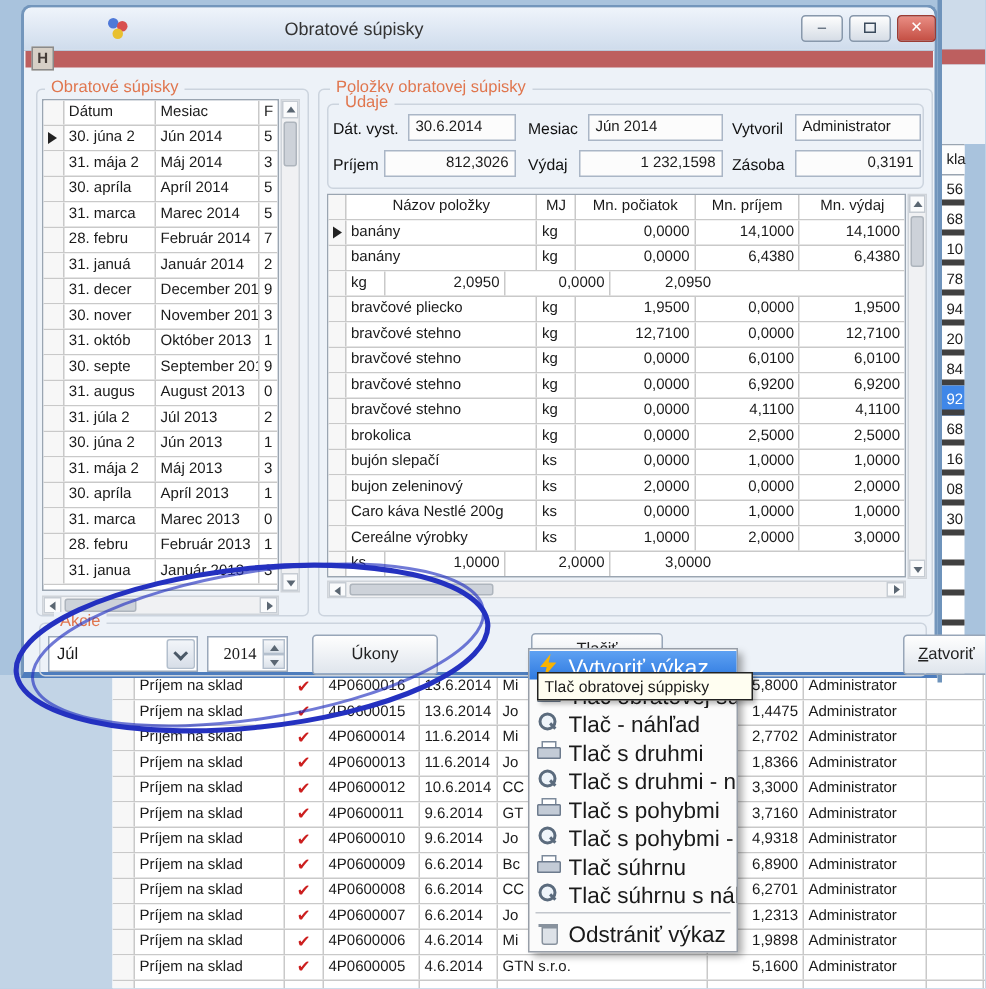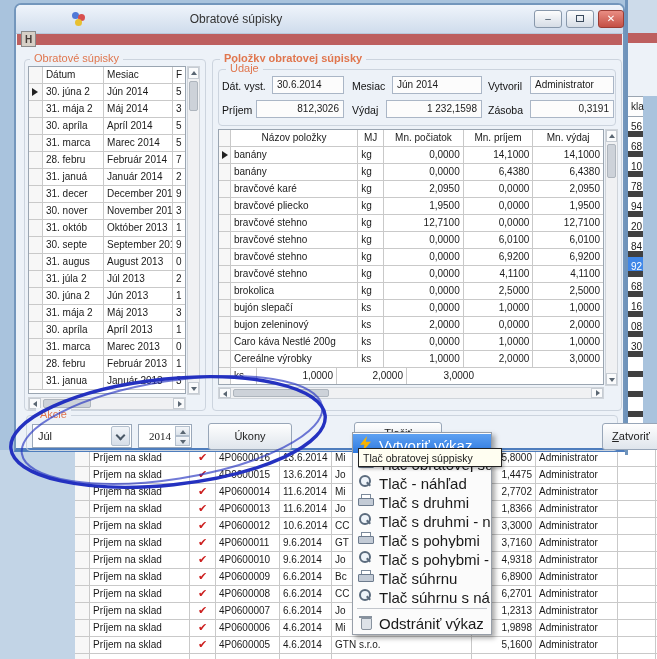--- a/index.html
+++ b/index.html
@@ -24,21 +24,21 @@
   .bt-extra { width:38px; }
 
   
   #right-strip { position:absolute; left:625px; top:0; width:32px; height:659px; }
   #rs-border { position:absolute; left:0; top:0; width:3px; height:455px; background:#6e93bb; }
   #rs-top { position:absolute; left:3px; top:0; width:29px; height:33px; background:#cddbea; }
   #rs-redbar { position:absolute; left:3px; top:33px; width:29px; height:10px; background:#bd5f5f; }
   #rs-mid { position:absolute; left:3px; top:43px; width:29px; height:53px; background:#edf2f8; }
   #rs-table { position:absolute; left:3px; top:96px; width:15px; height:359px; background:#fff; border-top:1px solid #9aa5b1; }
   .rs-head { height:20px; border-bottom:1px solid #9aa5b1; padding:4px 0 0 3px; background:#fdfdfd; }
-  .rs-row { height:20px; border-bottom:6px solid #404040; padding:4px 0 0 3px; }
+  .rs-row { height:20px; border-bottom:4px solid #404040; padding:4px 0 0 3px; }
   .rs-row.sel { background:#3f87e8; color:#fff; }
 
   
   #dialog { position:absolute; left:14px; top:3px; width:611px; height:449px; background:#edf2f8;
             border:2px solid #7396bc; border-bottom:4px solid #4e7dbd; border-radius:7px 7px 0 0; z-index:10; }
   #titlebar { position:absolute; left:0; top:0; right:0; height:29px; border-radius:5px 5px 0 0;
               background:linear-gradient(#eff4fb,#cfdcec); border-bottom:1px solid #b9c8da; }
   #app-icon { position:absolute; left:56px; top:7px; width:14px; height:14px; }
   #app-icon i { position:absolute; width:7px; height:7px; border-radius:50%; }
   #app-icon .c1 { left:0; top:0; background:#4f79d8; }
@@ -55,21 +55,21 @@
   #dlg-redbar { position:absolute; left:1px; top:29px; right:1px; height:11px; background:#bd5f5f; }
   #h-button { position:absolute; left:5px; top:26px; width:15px; height:16px; background:#d6cfc6;
               border:1px solid #8a8a8a; text-align:center; font-weight:bold; color:#443c38; padding-top:2px; z-index:3; }
 
   
   .groupbox { position:absolute; border:1px solid #ccd4de; border-radius:4px; }
   .gb-label { position:absolute; font-size:11px; color:#e0764e; background:#edf2f8; padding:0 4px; z-index:2; white-space:nowrap; }
   #gb-left { left:8px; top:54px; width:182px; height:352px; }
   #gb-left-label { left:14px; top:47px; }
   #gb-right { left:196px; top:54px; width:410px; height:352px; }
-  #gb-right-label { left:204px; top:47px;font-weight:bold; }
+  #gb-right-label { left:204px; top:47px; }
   #gb-udaje { left:202px; top:64px; width:398px; height:57px; }
   #gb-udaje-label { left:210px; top:57px; }
   #gb-akcie { left:10px; top:410px; width:592px; height:36px; }
   #gb-akcie-label { left:20px; top:403px; }
 
   
   .grid { position:absolute; background:#fff; border:1px solid #9aa5b1; overflow:hidden; }
   .g-row { display:flex; height:17px; border-bottom:1px solid #c9c9c9; background:#fff;align-items:center; }
   .g-head { font-size:10px; }
   .g-cell { border-right:1px solid #c9c9c9; padding:2px 3px 0 3px; white-space:nowrap; overflow:hidden; height:100%; }
@@ -591,21 +591,20 @@
             <div class="g-cell ig-sel marker-cell"></div>
             <div class="g-cell ig-name">banány</div>
             <div class="g-cell ig-mj">kg</div>
             <div class="g-cell ig-v1 num">0,0000</div>
             <div class="g-cell ig-v2 num">6,4380</div>
             <div class="g-cell ig-v3 num">6,4380</div>
           </div>
 
           <div class="g-row">
             <div class="g-cell ig-sel marker-cell"></div>
-            <div class="g-cell ig-name">bravčové karé</div>
             <div class="g-cell ig-mj">kg</div>
             <div class="g-cell ig-v1 num">2,0950</div>
             <div class="g-cell ig-v2 num">0,0000</div>
             <div class="g-cell ig-v3 num">2,0950</div>
           </div>
 
           <div class="g-row">
             <div class="g-cell ig-sel marker-cell"></div>
             <div class="g-cell ig-name">bravčové pliecko</div>
             <div class="g-cell ig-mj">kg</div>

